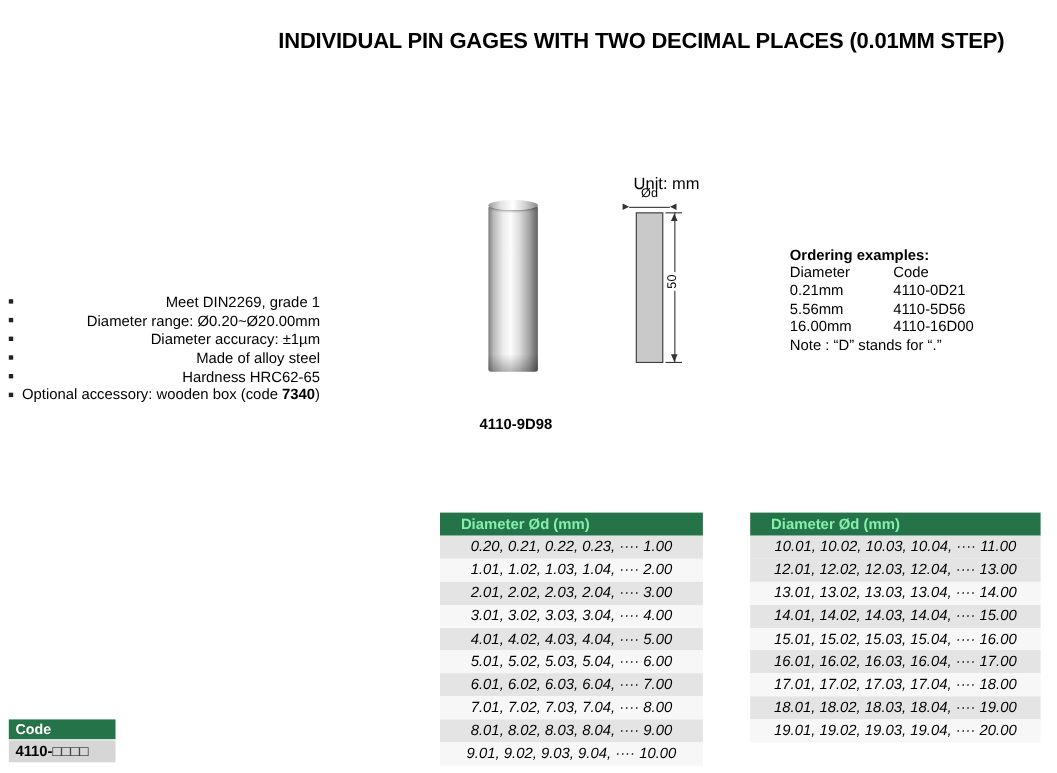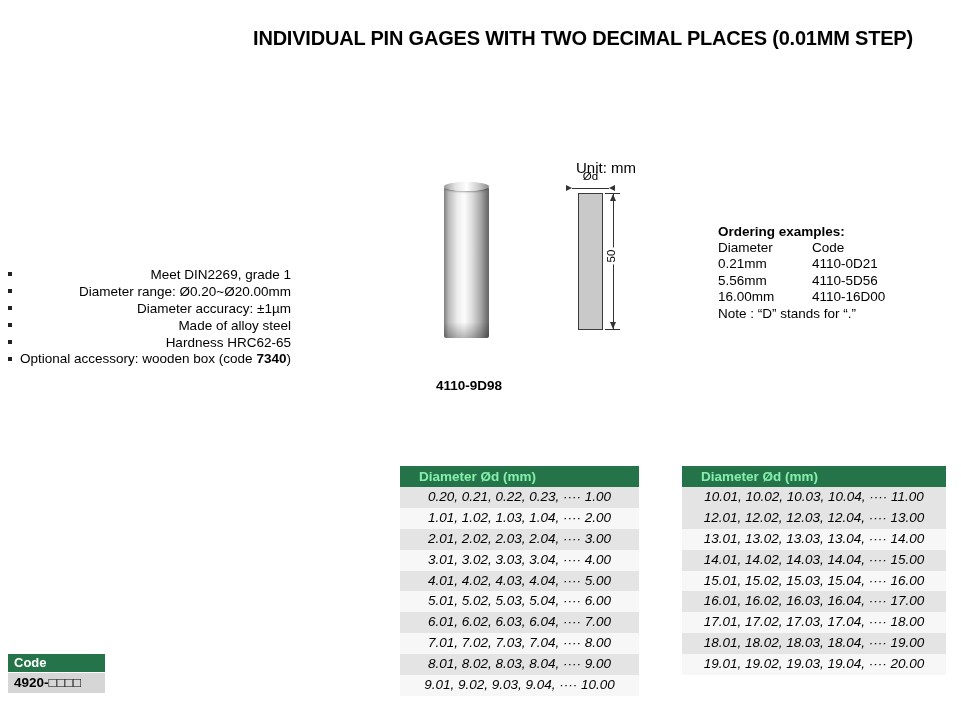--- a/index.html
+++ b/index.html
@@ -157,21 +157,21 @@
       <div>4110-0D21</div>
       <div>5.56mm</div>
       <div>4110-5D56</div>
       <div>16.00mm</div>
       <div>4110-16D00</div>
     </div>
   <div class="ordering-note">Note : “D” stands for “.”</div>
 </div>
 
 <div class="code-header">Code</div>
-<div class="code-value">4920-□□□□</div>
+<div class="code-value">4110-□□□□</div>
 
 <div class="dtable dtable-left">
   <div class="thead">Diameter Ød (mm)</div>
   <div>
       <div class="trow odd">0.20, 0.21, 0.22, 0.23, ···· 1.00</div>
       <div class="trow even">1.01, 1.02, 1.03, 1.04, ···· 2.00</div>
       <div class="trow odd">2.01, 2.02, 2.03, 2.04, ···· 3.00</div>
       <div class="trow even">3.01, 3.02, 3.03, 3.04, ···· 4.00</div>
       <div class="trow odd">4.01, 4.02, 4.03, 4.04, ···· 5.00</div>
       <div class="trow even">5.01, 5.02, 5.03, 5.04, ···· 6.00</div>

